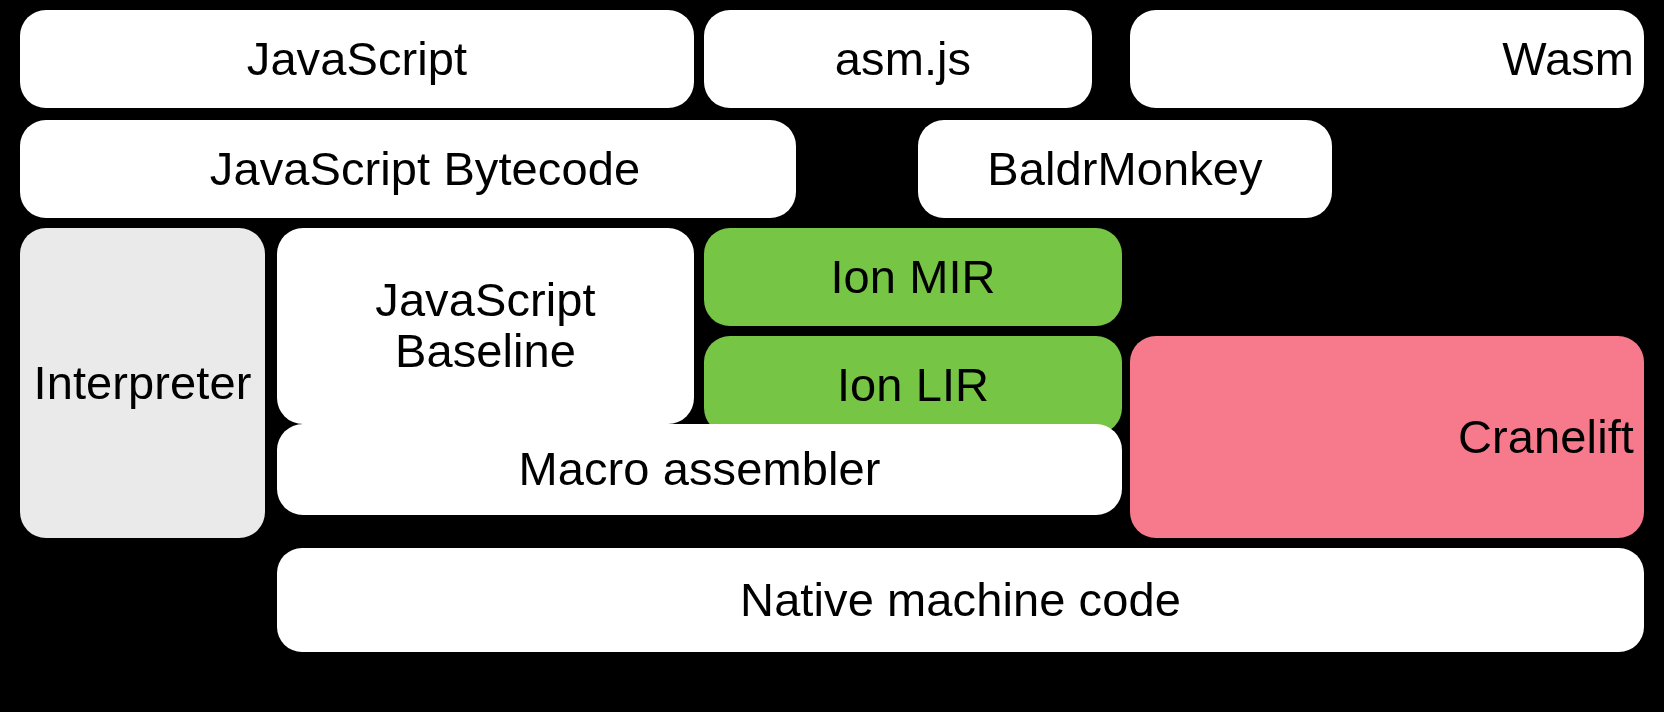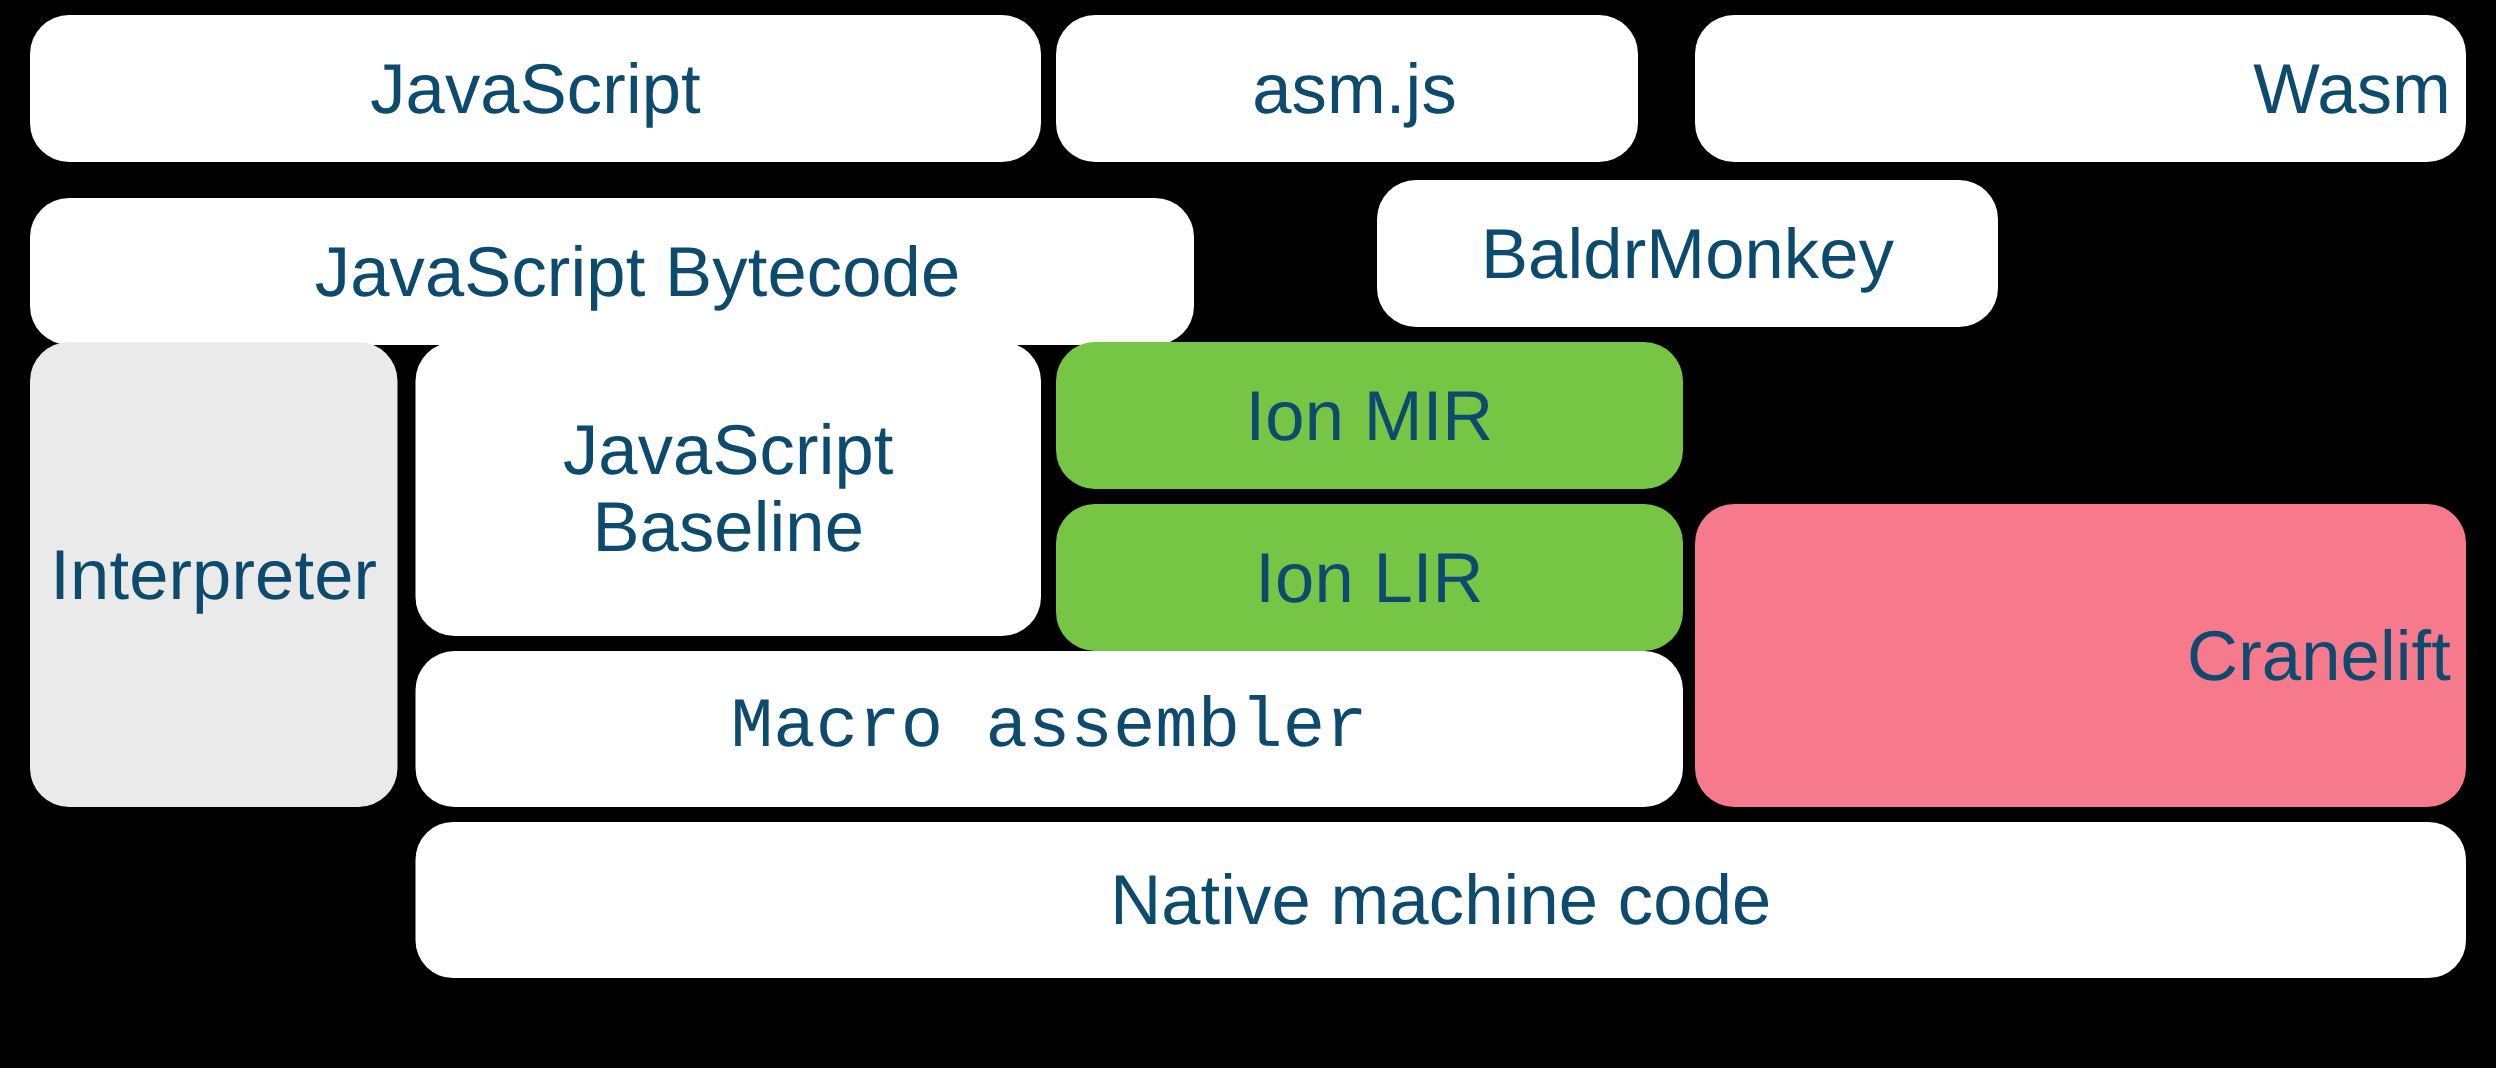--- a/index.html
+++ b/index.html
@@ -16,44 +16,44 @@
     font-family: "Liberation Sans", sans-serif;
   }
   .node {
     position: absolute;
     box-sizing: border-box;
     border-radius: 26px;
     display: flex;
     align-items: center;
     justify-content: center;
     text-align: center;
-    color: #0c4a6e;
+    color: #000000;
     font-size: 47px;
     line-height: 1.08;
     font-weight: 400;
     letter-spacing: 0.1px;
     white-space: pre-line;
     padding: 2px 10px;
     -webkit-font-smoothing: antialiased;
   }
   .node-label {
     display: block;
     white-space: pre-line;
   }
 </style>
 </head>
 <body>
 
 <div id="diagram" style="background: rgb(0, 0, 0);">
     <div class="node" style="left: 20px; top: 10px; width: 674px; height: 98px; background: rgb(255, 255, 255);"><span class="node-label">JavaScript</span></div>
     <div class="node" style="left: 704px; top: 10px; width: 388px; height: 98px; background: rgb(255, 255, 255); padding-left: 20px;"><span class="node-label">asm.js</span></div>
     <div class="node" style="left: 1130px; top: 10px; width: 514px; height: 98px; background: rgb(255, 255, 255); justify-content: flex-end;"><span class="node-label">Wasm</span></div>
-    <div class="node" style="left: 20px; top: 132px; width: 776px; height: 98px; background: rgb(255, 255, 255); padding-left: 44px;"><span class="node-label">JavaScript Bytecode</span></div>
+    <div class="node" style="left: 20px; top: 120px; width: 776px; height: 98px; background: rgb(255, 255, 255); padding-left: 44px;"><span class="node-label">JavaScript Bytecode</span></div>
     <div class="node" style="left: 918px; top: 120px; width: 414px; height: 98px; background: rgb(255, 255, 255);"><span class="node-label">BaldrMonkey</span></div>
     <div class="node" style="left: 20px; top: 228px; width: 245px; height: 310px; background: rgb(234, 234, 234);"><span class="node-label">Interpreter</span></div>
     <div class="node" style="left: 277px; top: 228px; width: 417px; height: 196px; background: rgb(255, 255, 255);"><span class="node-label">JavaScript
 Baseline</span></div>
     <div class="node" style="left: 704px; top: 228px; width: 418px; height: 98px; background: rgb(118, 197, 69);"><span class="node-label">Ion MIR</span></div>
     <div class="node" style="left: 704px; top: 336px; width: 418px; height: 98px; background: rgb(118, 197, 69);"><span class="node-label">Ion LIR</span></div>
     <div class="node" style="left: 1130px; top: 336px; width: 514px; height: 202px; background: rgb(247, 121, 140); justify-content: flex-end;"><span class="node-label">Cranelift</span></div>
-    <div class="node" style="left: 277px; top: 434px; width: 845px; height: 104px; background: rgb(255, 255, 255); font-family: Liberation Mono, monospace;"><span class="node-label">Macro assembler</span></div>
+    <div class="node" style="left: 277px; top: 424px; width: 845px; height: 91px; background: rgb(255, 255, 255);"><span class="node-label">Macro assembler</span></div>
     <div class="node" style="left: 277px; top: 548px; width: 1367px; height: 104px; background: rgb(255, 255, 255); border-radius: 25px;"><span class="node-label">Native machine code</span></div>
   </div>
 
 </body></html>

